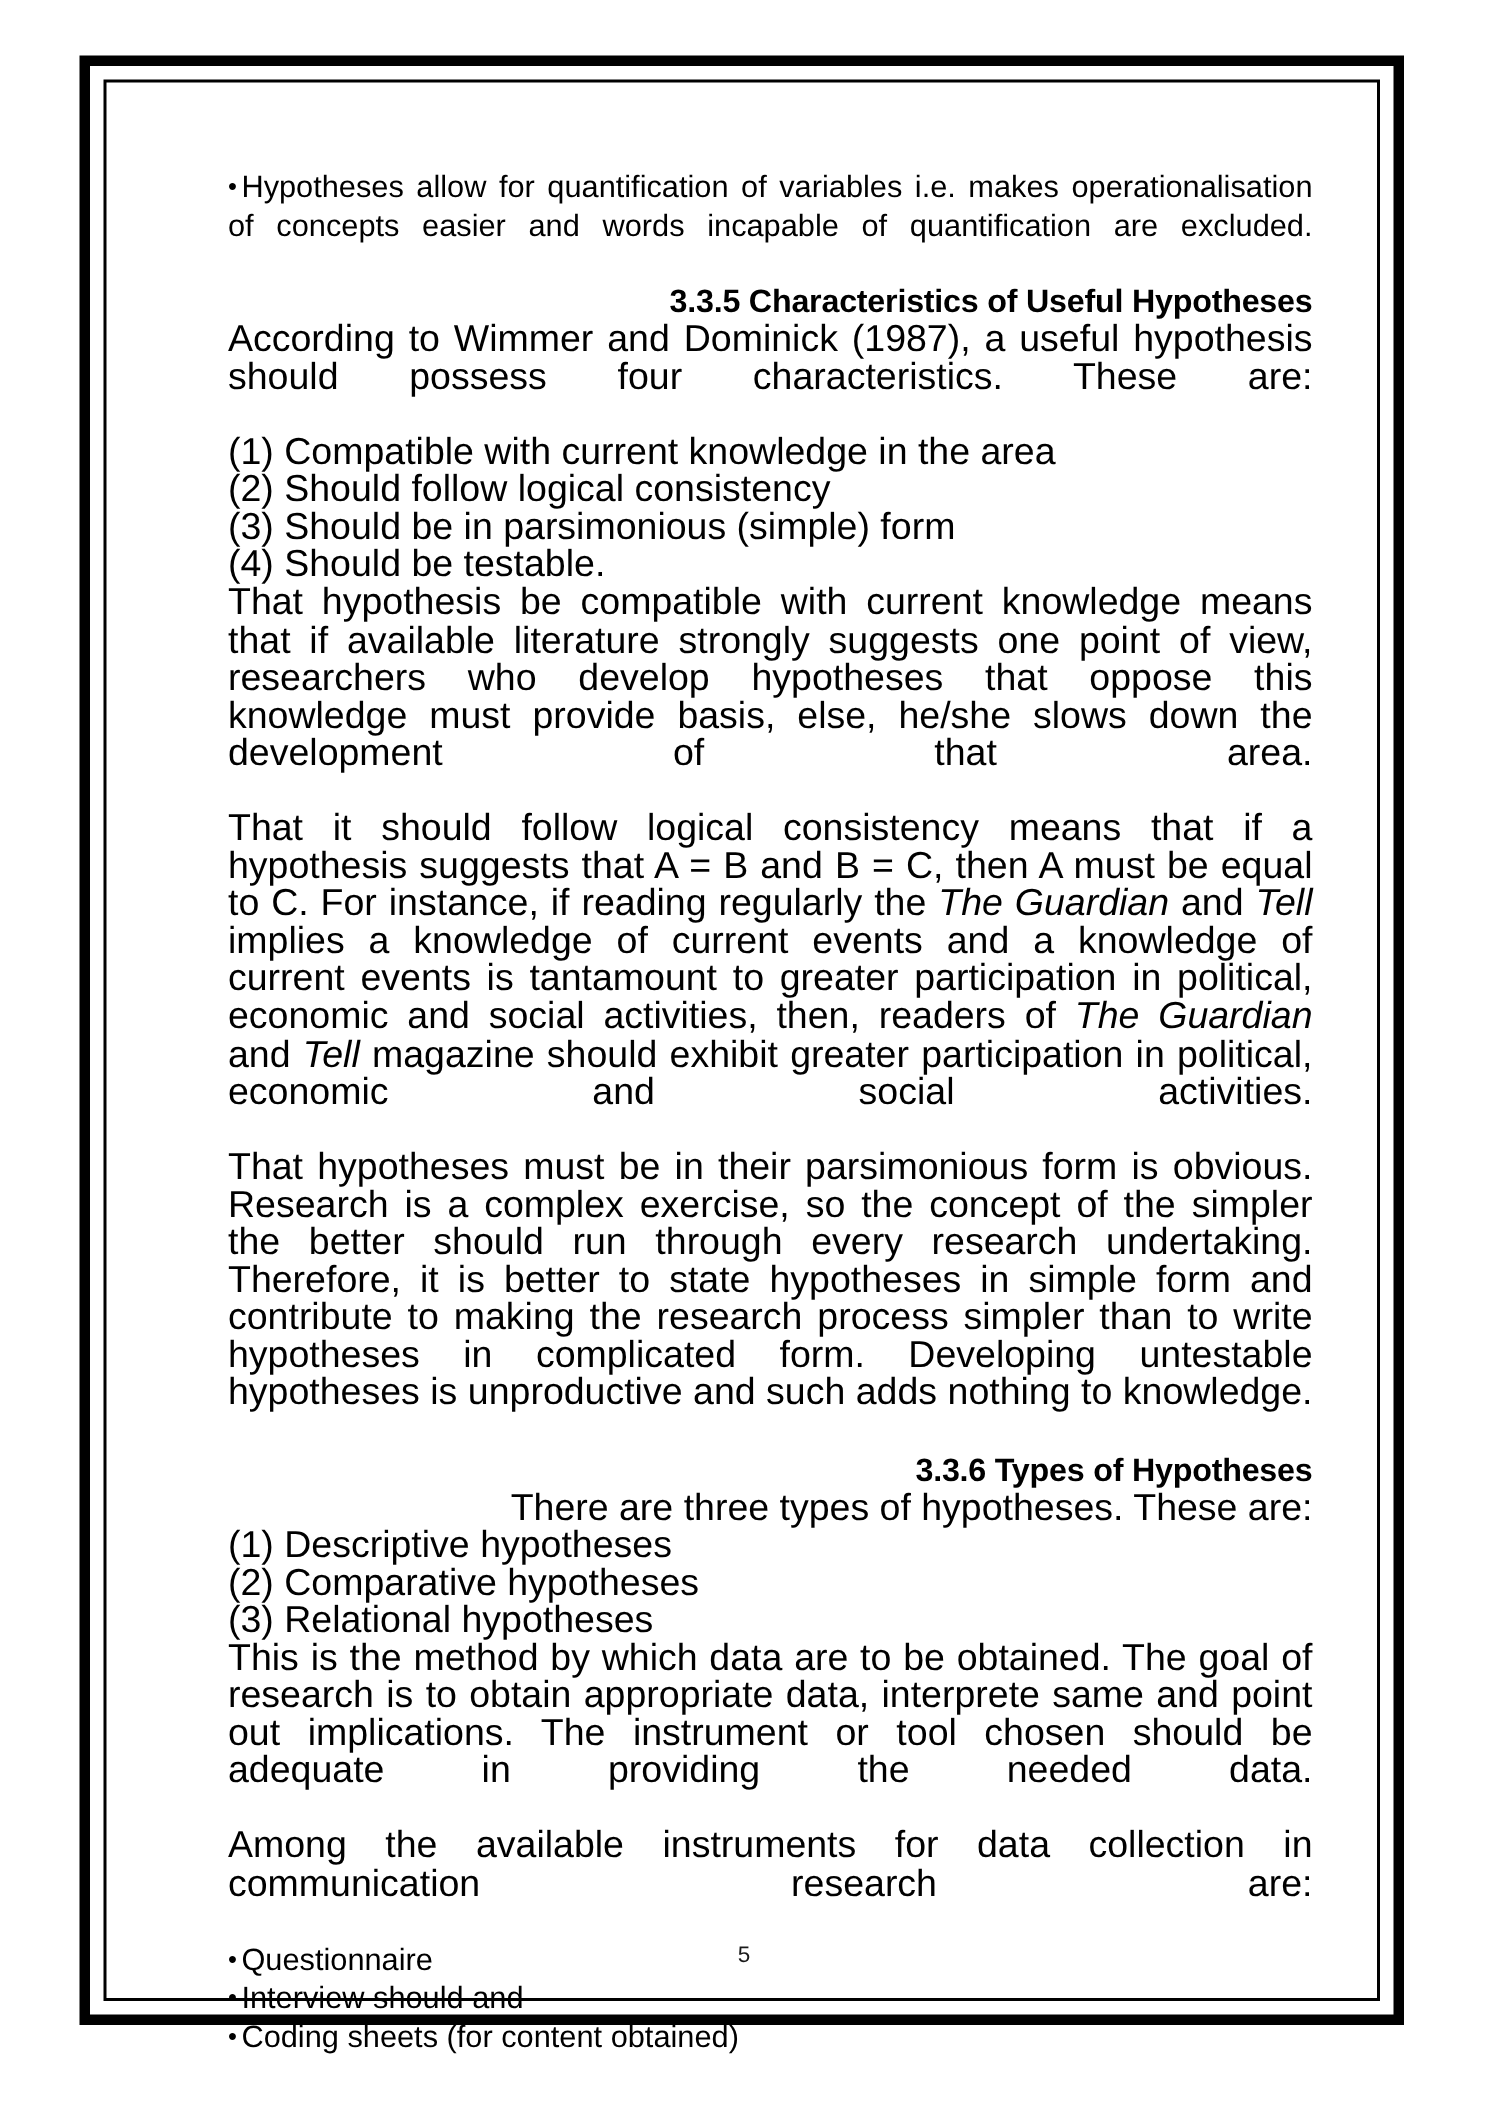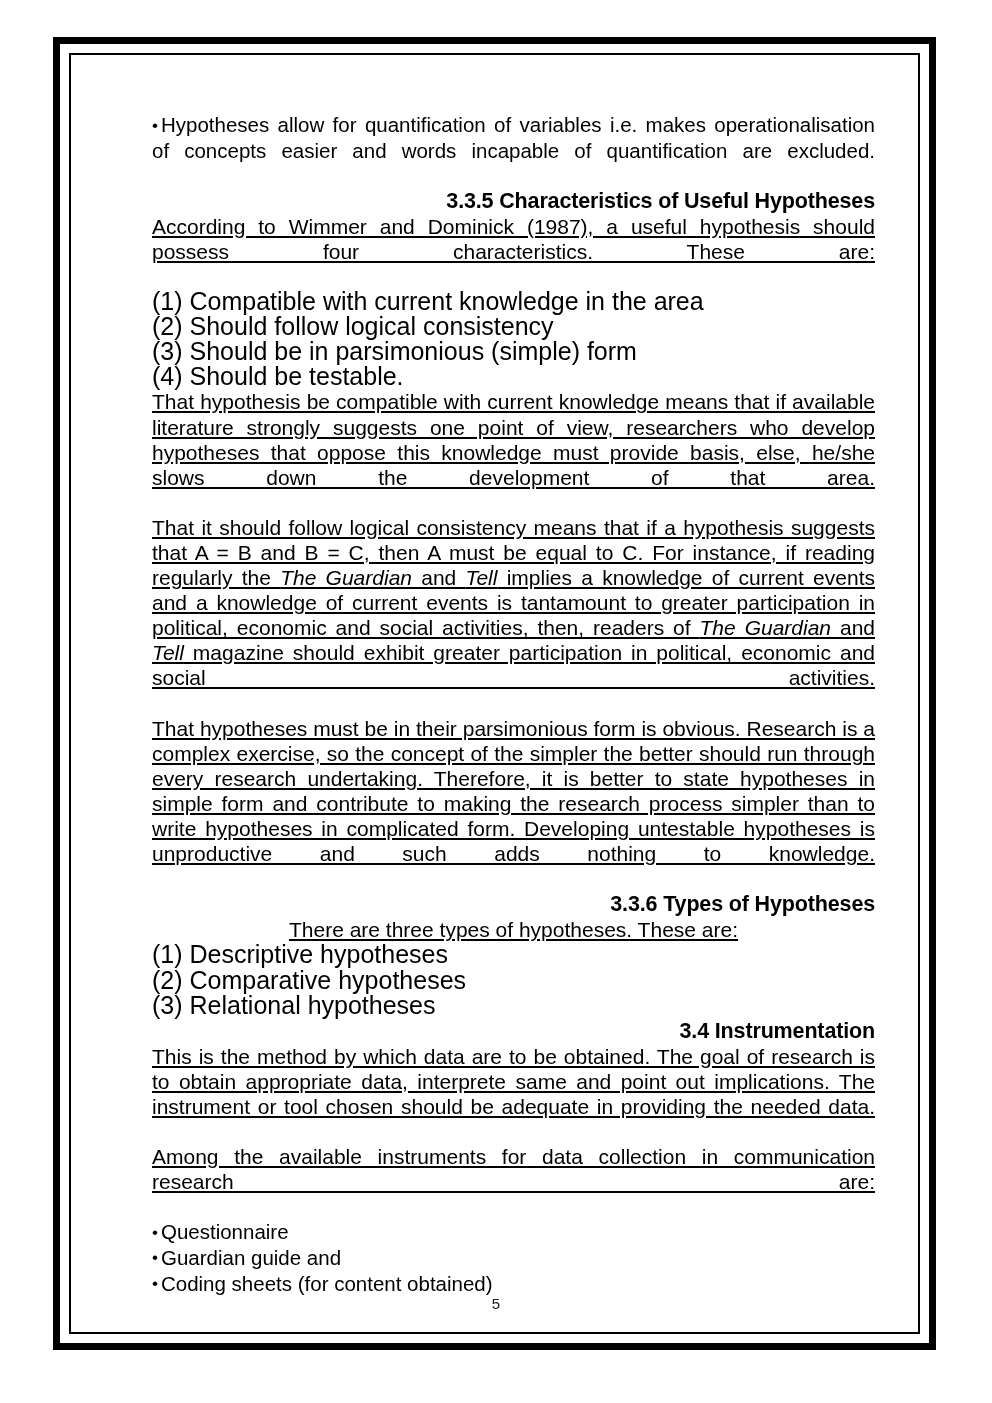--- a/index.html
+++ b/index.html
@@ -51,33 +51,32 @@
     top: 112px;
     width: 723px;
     font-size: 20.5px;
     line-height: 25.1px;
   }
 
   .para {
     margin: 0;
     text-align: justify;
     text-justify: inter-word;
-    font-size: 21px;
+    font-size: 25px;
     line-height: 25.1px;
     word-spacing: 0px;
-    text-decoration: underline;
   }
   
   .para.justify::after {
     content: "";
     display: inline-block;
     width: 100%;
   }
   .para.left {
-    text-align: center;
+    text-align: right;
   }
 
   .heading {
     margin: 0;
     font-size: 21.5px;
     line-height: 26px;
     font-weight: bold;
     text-align: right;
     letter-spacing: -0.15px;
   }
@@ -151,27 +150,26 @@
     <p class="para justify">That hypotheses must be in their parsimonious form is obvious. Research is a complex exercise, so the concept of the simpler the better should run through every research undertaking. Therefore, it is better to state hypotheses in simple form and contribute to making the research process simpler than to write hypotheses in complicated form. Developing untestable hypotheses is unproductive and such adds nothing to knowledge.</p>
 
     <h2 class="heading">3.3.6 Types of Hypotheses</h2>
 
     <p class="para left">There are three types of hypotheses. These are:</p>
 
     <p class="num-item">(1) Descriptive hypotheses</p>
     <p class="num-item">(2) Comparative hypotheses</p>
     <p class="num-item">(3) Relational hypotheses</p>
 
-    <h2 class="heading">3.4 Instrumentation</h2>
 
     <p class="para justify">This is the method by which data are to be obtained. The goal of research is to obtain appropriate data, interprete same and point out implications. The instrument or tool chosen should be adequate in providing the needed data.</p>
 
     <p class="para justify">Among the available instruments for data collection in communication research are:</p>
 
     <p class="bullet-item"><span class="bullet-glyph">•</span><span>Questionnaire</span></p>
-    <p class="bullet-item"><span class="bullet-glyph">•</span><span>Guardian guide and</span></p>
+    <p class="bullet-item"><span class="bullet-glyph">•</span><span>Interview should and</span></p>
     <p class="bullet-item"><span class="bullet-glyph">•</span><span>Coding sheets (for content obtained)</span></p>
 
   </div>
 
   <div id="page-number">5</div>
 
 </div>
 
 </body></html>

